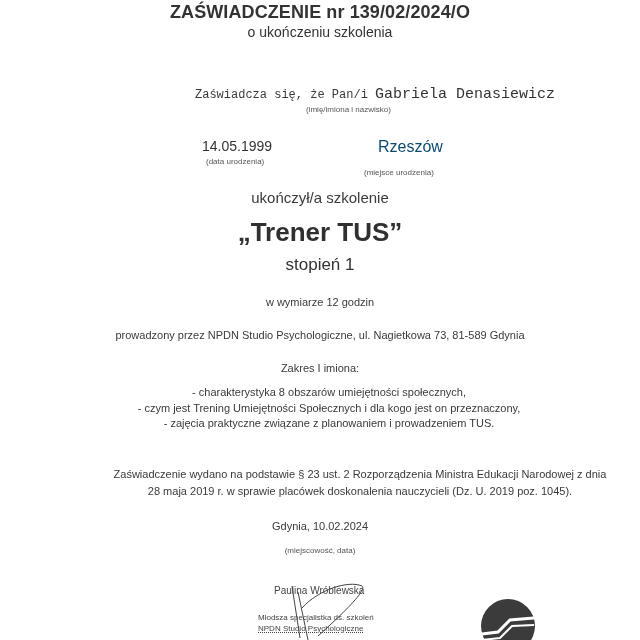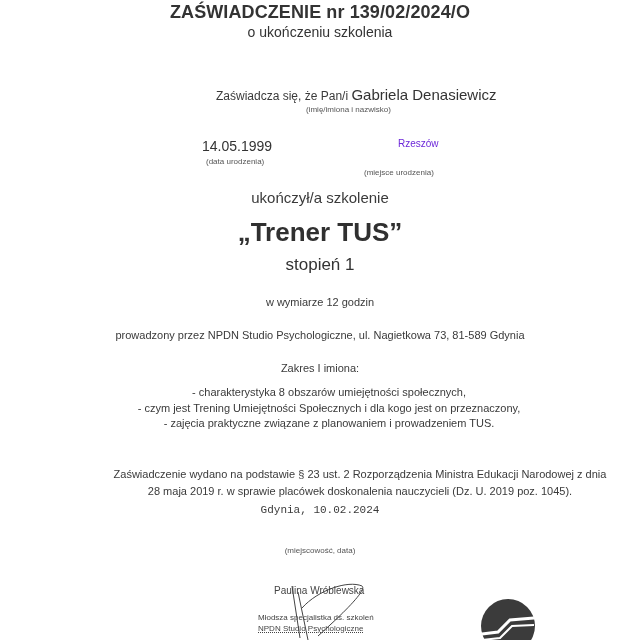--- a/index.html
+++ b/index.html
@@ -24,46 +24,46 @@
       color: #333333;
       letter-spacing: 0.1px;
     }
     .subtitle {
       top: 24px;
       font-size: 14px;
       color: #333;
     }
     .attest {
       top: 86px;
-      left: 216px;
+      left: 195px;
       font-size: 12px;
       color: #3a3a3a;
       white-space: nowrap;
+      font-family: Liberation Mono, monospace;
     }
     .attest .name {
       font-size: 15px;
       color: #333;
     }
     .caption {
       font-size: 8px;
       color: #555;
       white-space: nowrap;
     }
     .birth-date {
       top: 138px;
       left: 202px;
       font-size: 14px;
       color: #333;
     }
     .birth-place {
       top: 138px;
       left: 378px;
-      font-size: 10px;
-      color: #6d28d9;
-      margin-left: 20px;
+      font-size: 16px;
+      color: #0c4a6e;
     }
     .completed {
       top: 189px;
       font-size: 15px;
     }
     .course {
       top: 217px;
       font-size: 26px;
       font-weight: bold;
       color: #303030;
@@ -93,23 +93,22 @@
       padding: 0;
       list-style: none;
     }
     .basis {
       top: 466px;
       font-size: 11px;
       line-height: 17px;
       padding-left: 40px;
     }
     .place-date {
-      top: 504px;
-      font-size: 11px;
-      font-family: Liberation Mono, monospace;
+      top: 520px;
+      font-size: 11px;
     }
     .place-date-caption {
       top: 546px;
     }
     .signer {
       top: 585px;
       left: 274px;
       font-size: 10px;
       color: #444;
     }

